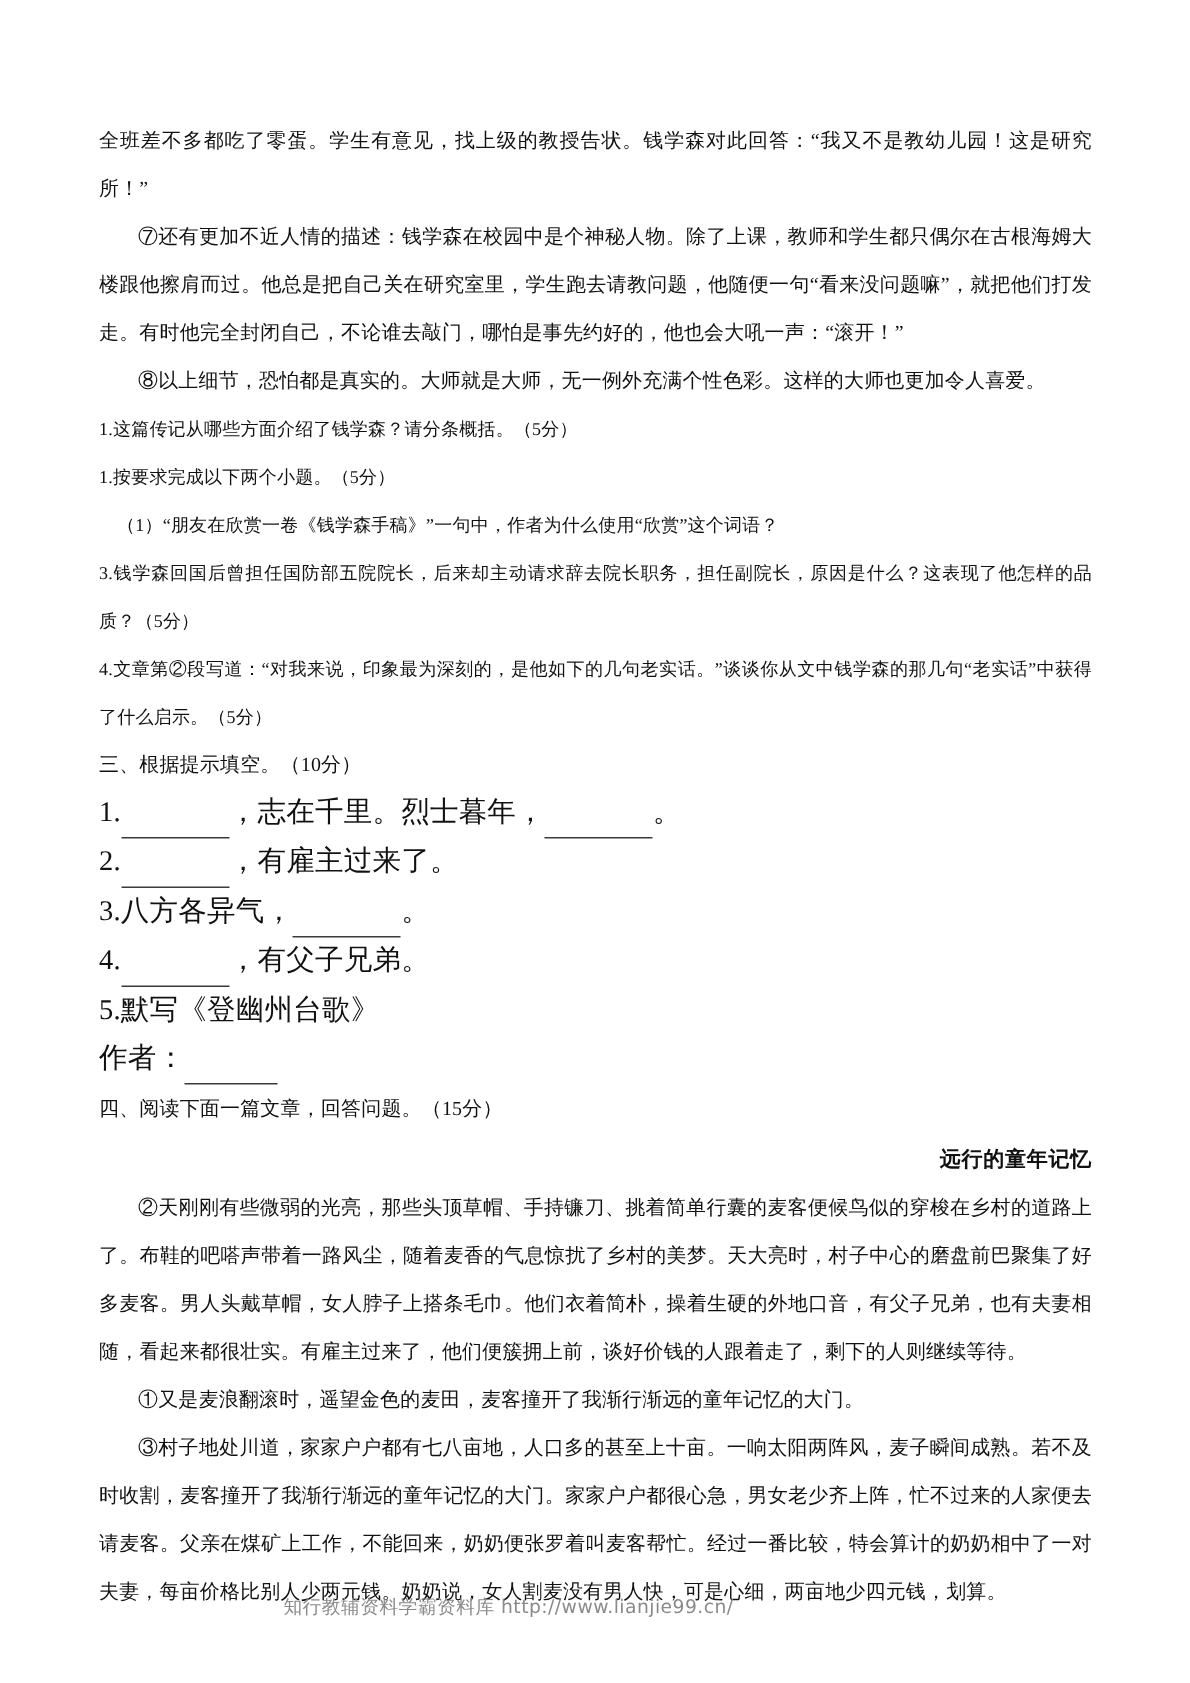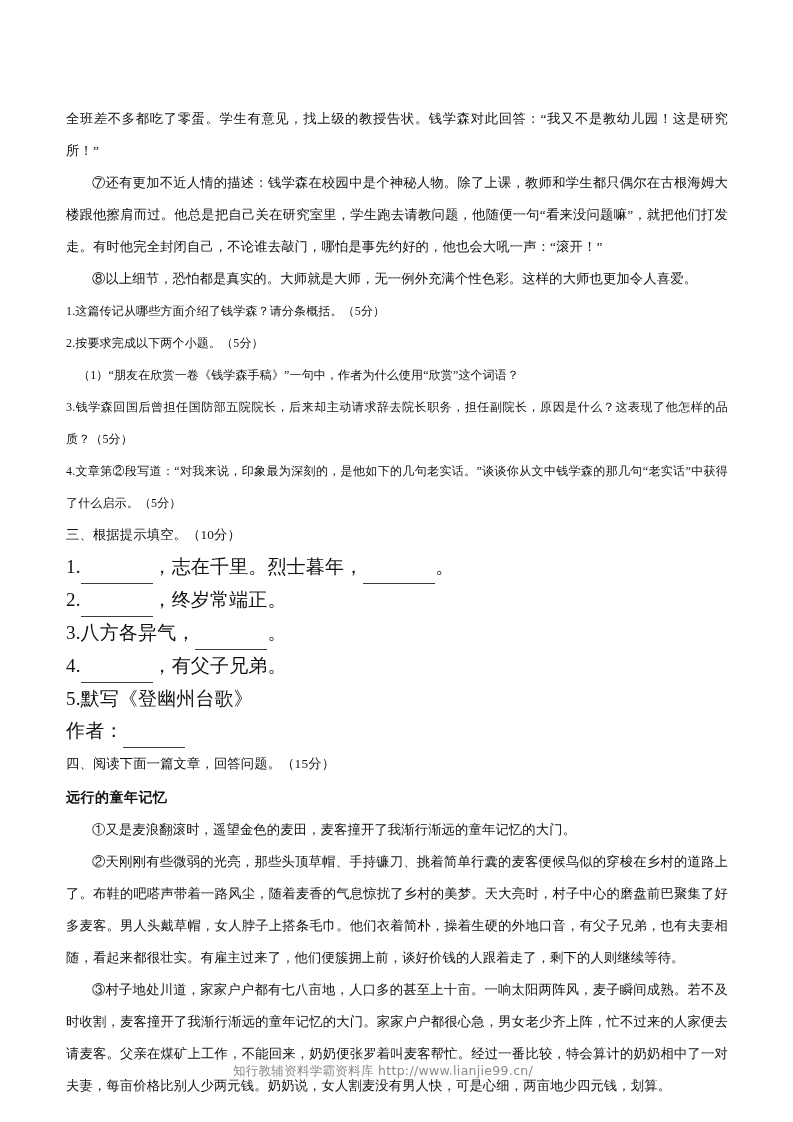--- a/index.html
+++ b/index.html
@@ -20,21 +20,20 @@
     left: 0;
     top: 0;
     width: 793px;
     height: 1122px;
   }
   .content {
     position: absolute;
     left: 66px;
     top: 78px;
     width: 662px;
-    margin-top: 25px;
   }
   
   .para {
     font-size: 13.3px;
     line-height: 32px;
     text-align: justify;
     text-justify: inter-ideograph;
     margin: 0;
     letter-spacing: 0.15px;
     word-break: break-all;
@@ -71,69 +70,68 @@
     display: inline-block;
     border-bottom: 1px solid #3a3a3a;
     vertical-align: baseline;
   }
   .blank.w-long { width: 72px; }
   .blank.w-short { width: 62px; }
   .article-title {
     font-size: 14px;
     line-height: 34px;
     font-weight: bold;
-    text-align: left;
+    text-align: right;
     margin: 0;
     font-family: "Liberation Sans", "DejaVu Sans", sans-serif;
     letter-spacing: 0.5px;
   }
   .footer {
     position: absolute;
     left: 0;
     top: 1063px;
     width: 678px;
     text-align: center;
     font-size: 12.5px;
     color: #8a8a8a;
     font-family: "DejaVu Sans", sans-serif;
     letter-spacing: 0.3px;
-    padding-left: 44px;
   }
 </style>
 </head>
 <body>
 
 <div class="page">
   <div class="content">
 
     <p class="para">全班差不多都吃了零蛋。学生有意见，找上级的教授告状。钱学森对此回答：“我又不是教幼儿园！这是研究所！”</p>
     <p class="para indent">⑦还有更加不近人情的描述：钱学森在校园中是个神秘人物。除了上课，教师和学生都只偶尔在古根海姆大楼跟他擦肩而过。他总是把自己关在研究室里，学生跑去请教问题，他随便一句“看来没问题嘛”，就把他们打发走。有时他完全封闭自己，不论谁去敲门，哪怕是事先约好的，他也会大吼一声：“滚开！”</p>
     <p class="para indent">⑧以上细节，恐怕都是真实的。大师就是大师，无一例外充满个性色彩。这样的大师也更加令人喜爱。</p>
 
     <p class="qline">1.这篇传记从哪些方面介绍了钱学森？请分条概括。（5分）</p>
-    <p class="qline">2.按要求完成以下两个小题。（5分）</p>
+    <p class="qline">1.按要求完成以下两个小题。（5分）</p>
     <p class="qline sub">（1）“朋友在欣赏一卷《钱学森手稿》”一句中，作者为什么使用“欣赏”这个词语？</p>
     <p class="qline">3.钱学森回国后曾担任国防部五院院长，后来却主动请求辞去院长职务，担任副院长，原因是什么？这表现了他怎样的品质？（5分）</p>
     <p class="qline">4.文章第②段写道：“对我来说，印象最为深刻的，是他如下的几句老实话。”谈谈你从文中钱学森的那几句“老实话”中获得了什么启示。（5分）</p>
 
     <p class="section-head">三、根据提示填空。（10分）</p>
 
     <div id="fill-list">
         <p class="fill-line"><span>1.</span><span class="blank w-long">&nbsp;</span><span>，志在千里。烈士暮年，</span><span class="blank w-long">&nbsp;</span><span>。</span></p>
-        <p class="fill-line"><span>2.</span><span class="blank w-long">&nbsp;</span><span>，终岁常端正。</span></p>
+        <p class="fill-line"><span>2.</span><span class="blank w-long">&nbsp;</span><span>，有雇主过来了。</span></p>
         <p class="fill-line"><span>3.</span><span>八方各异气，</span><span class="blank w-long">&nbsp;</span><span>。</span></p>
         <p class="fill-line"><span>4.</span><span class="blank w-long">&nbsp;</span><span>，有父子兄弟。</span></p>
         <p class="fill-line"><span>5.</span><span>默写《登幽州台歌》</span></p>
         <p class="fill-line"><span>作者：</span><span class="blank w-short">&nbsp;</span></p>
       </div>
 
     <p class="section-head">四、阅读下面一篇文章，回答问题。（15分）</p>
 
     <p class="article-title">远行的童年记忆</p>
 
+    <p class="para indent">②天刚刚有些微弱的光亮，那些头顶草帽、手持镰刀、挑着简单行囊的麦客便候鸟似的穿梭在乡村的道路上了。布鞋的吧嗒声带着一路风尘，随着麦香的气息惊扰了乡村的美梦。天大亮时，村子中心的磨盘前巴聚集了好多麦客。男人头戴草帽，女人脖子上搭条毛巾。他们衣着简朴，操着生硬的外地口音，有父子兄弟，也有夫妻相随，看起来都很壮实。有雇主过来了，他们便簇拥上前，谈好价钱的人跟着走了，剩下的人则继续等待。</p>
     <p class="para indent">①又是麦浪翻滚时，遥望金色的麦田，麦客撞开了我渐行渐远的童年记忆的大门。</p>
-    <p class="para indent">②天刚刚有些微弱的光亮，那些头顶草帽、手持镰刀、挑着简单行囊的麦客便候鸟似的穿梭在乡村的道路上了。布鞋的吧嗒声带着一路风尘，随着麦香的气息惊扰了乡村的美梦。天大亮时，村子中心的磨盘前巴聚集了好多麦客。男人头戴草帽，女人脖子上搭条毛巾。他们衣着简朴，操着生硬的外地口音，有父子兄弟，也有夫妻相随，看起来都很壮实。有雇主过来了，他们便簇拥上前，谈好价钱的人跟着走了，剩下的人则继续等待。</p>
     <p class="para indent">③村子地处川道，家家户户都有七八亩地，人口多的甚至上十亩。一响太阳两阵风，麦子瞬间成熟。若不及时收割，麦客撞开了我渐行渐远的童年记忆的大门。家家户户都很心急，男女老少齐上阵，忙不过来的人家便去请麦客。父亲在煤矿上工作，不能回来，奶奶便张罗着叫麦客帮忙。经过一番比较，特会算计的奶奶相中了一对夫妻，每亩价格比别人少两元钱。奶奶说，女人割麦没有男人快，可是心细，两亩地少四元钱，划算。</p>
 
   </div>
 
   <div class="footer">知行教辅资料学霸资料库 http://www.lianjie99.cn/</div>
 </div>
 
 </body></html>

